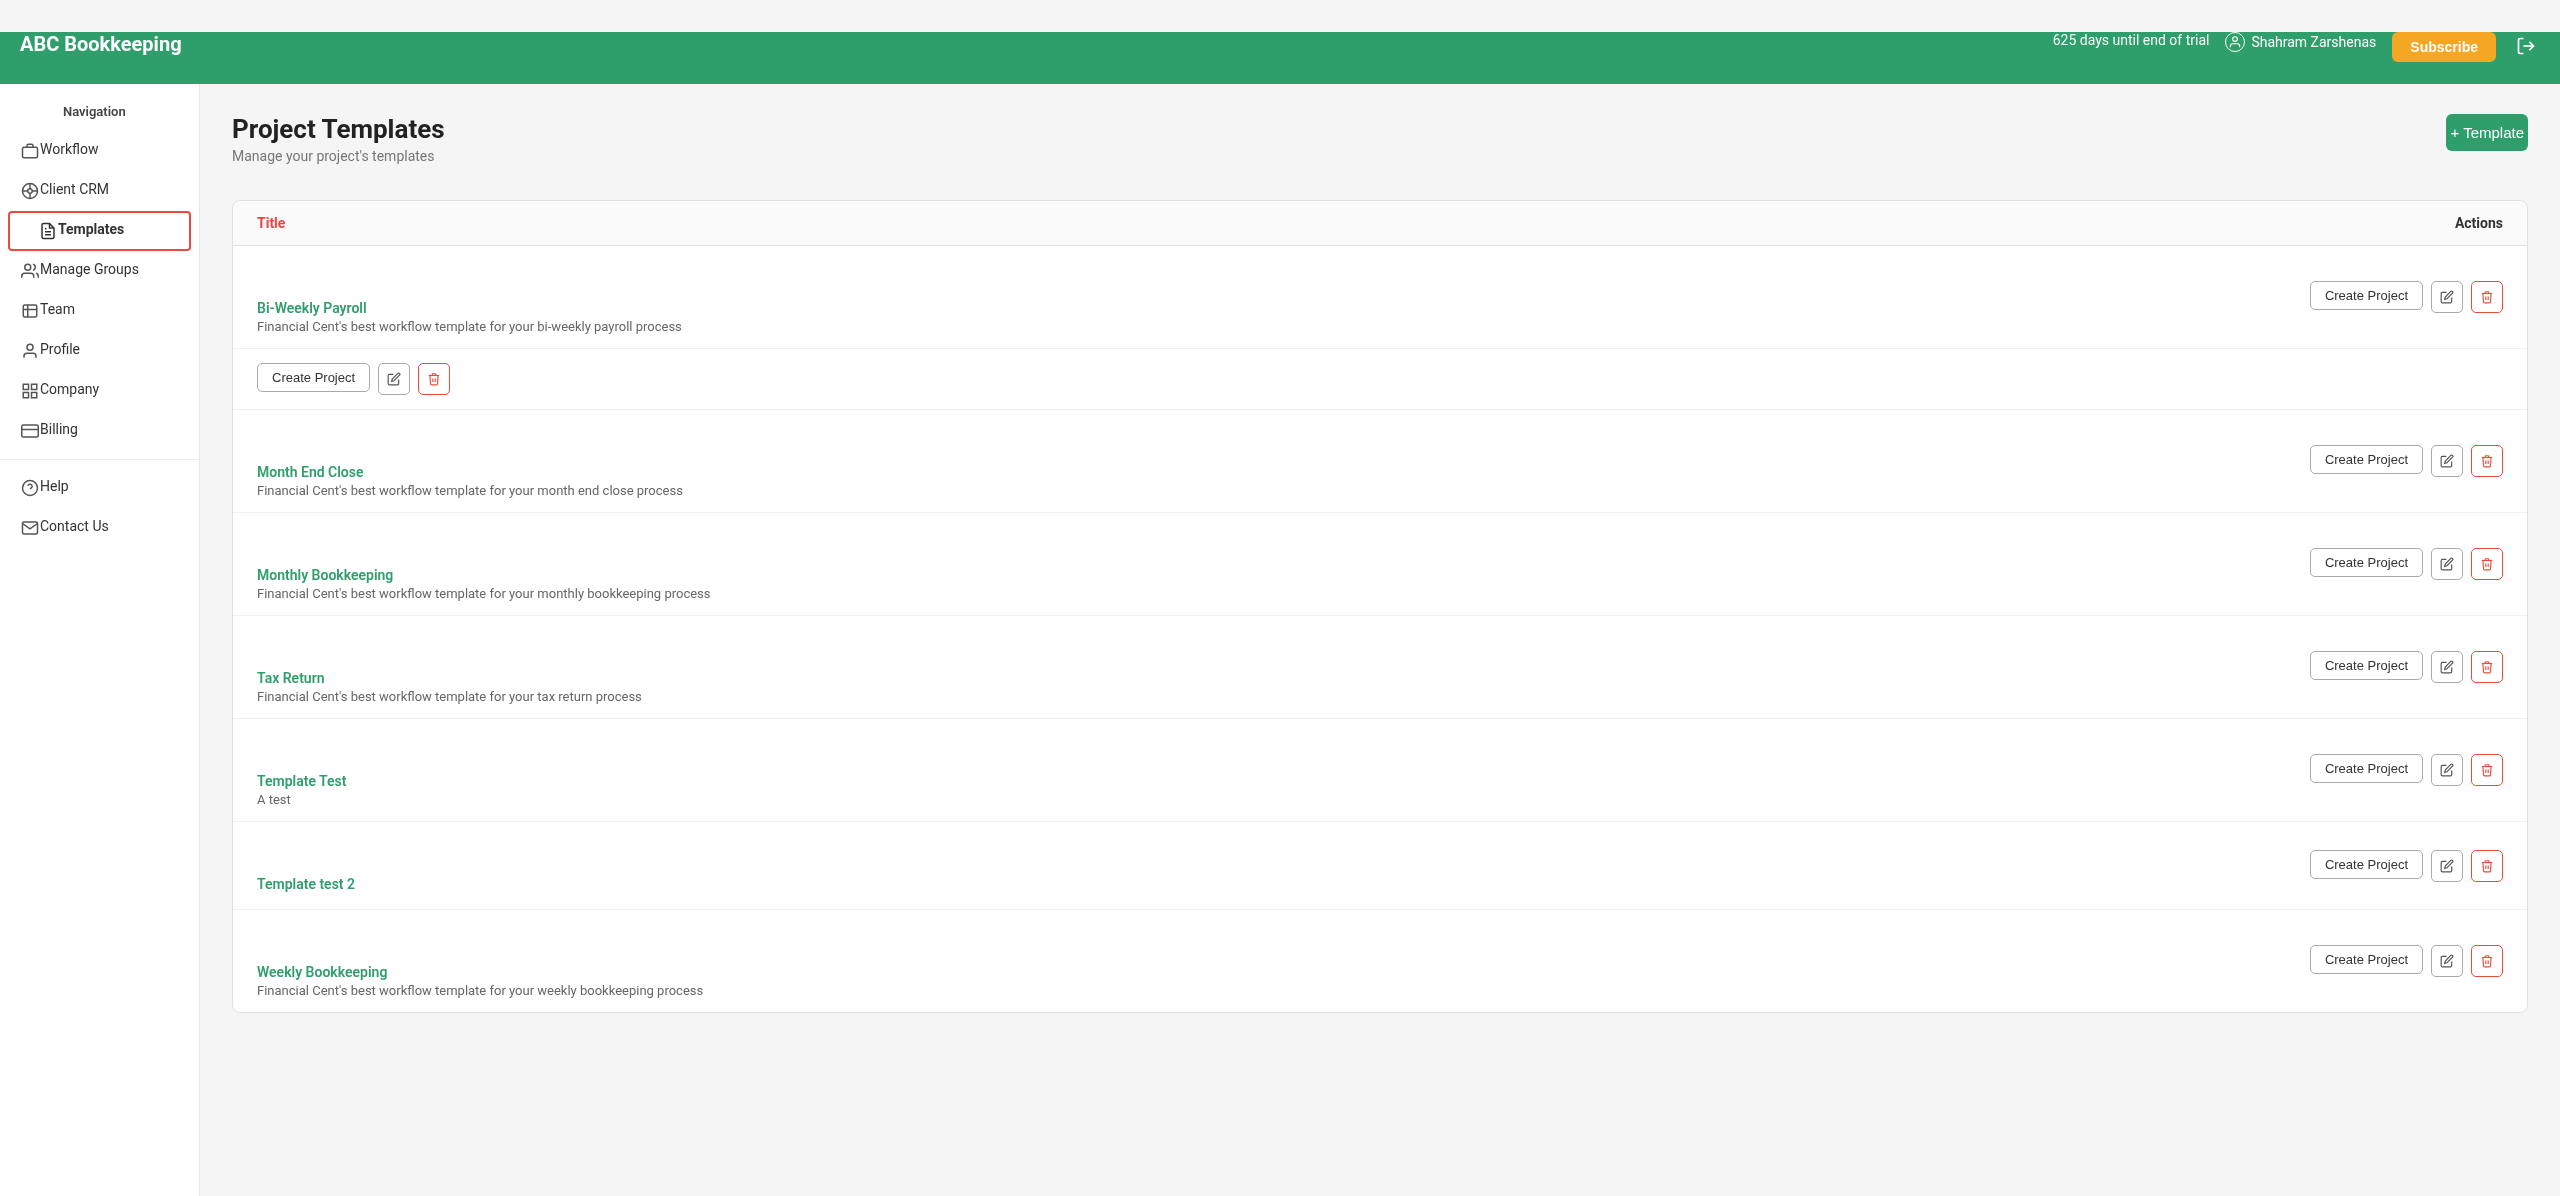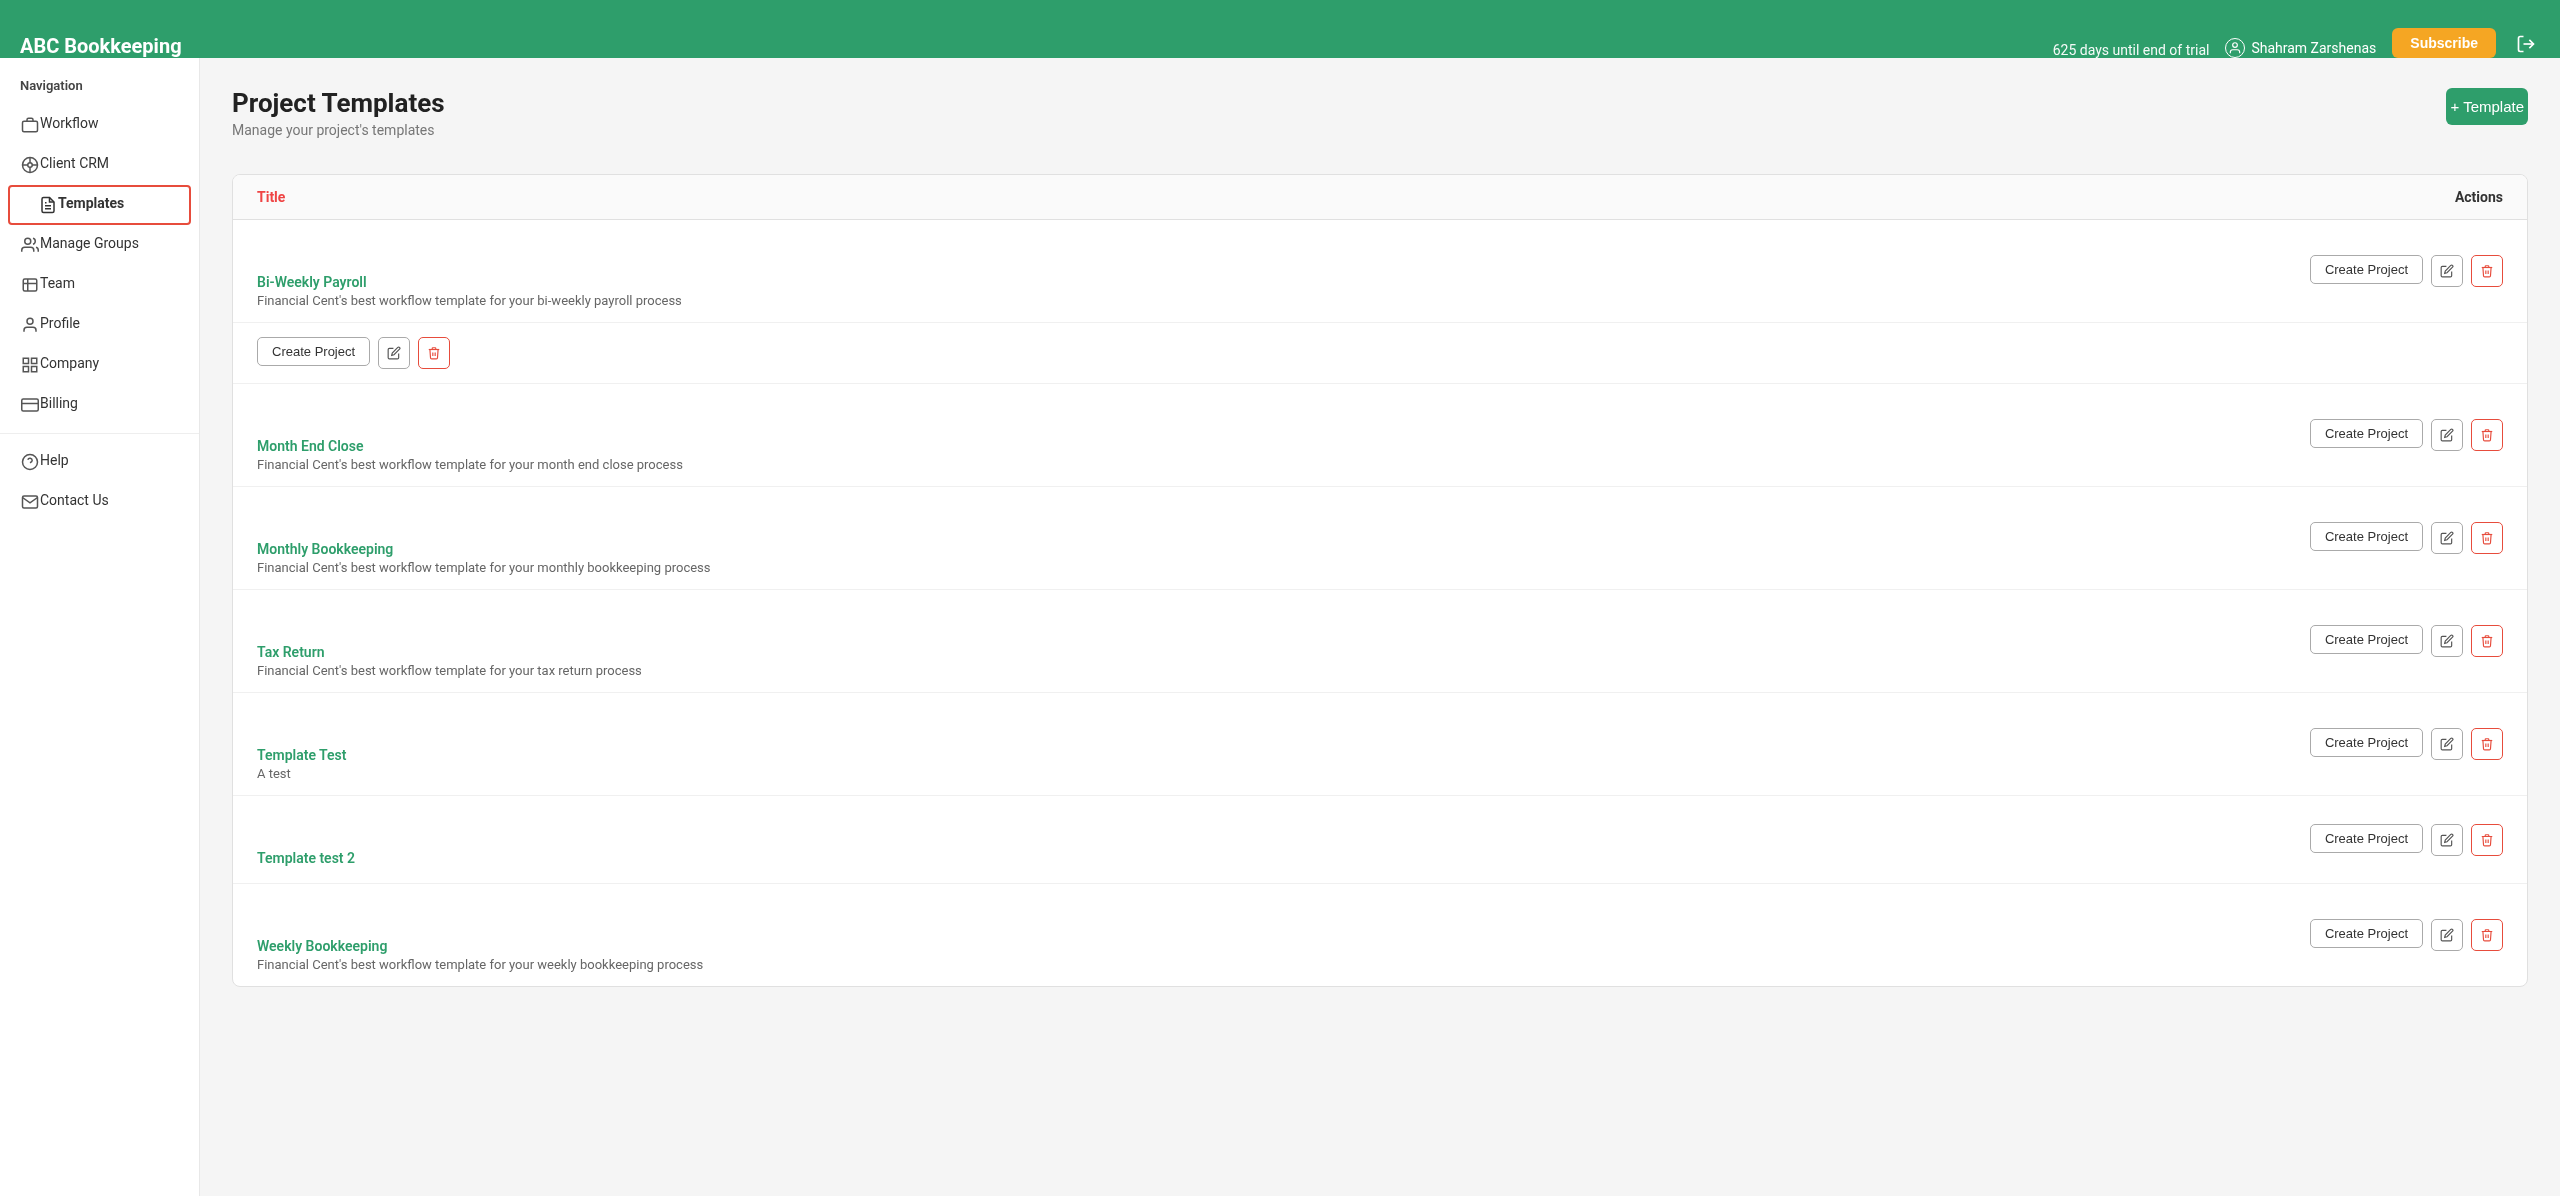--- a/index.html
+++ b/index.html
@@ -2,25 +2,26 @@
 <html><head>
   <meta charset="utf-8">
   <style>
     * { box-sizing: border-box; margin: 0; padding: 0; }
     body { font-family: -apple-system, BlinkMacSystemFont, 'Segoe UI', Roboto, sans-serif; background: #f5f5f5; }
 
     
     .header {
       background: #2e9e6b;
       color: white;
-      height: 58px;
-      display: flex;
-      align-items: flex-end;
+      height: 52px;
+      display: flex;
+      align-items: flex-start;
       padding: 0 20px;
       gap: 16px;
+      margin-top: 32px;
     }
     .header-logo {
       font-size: 20px;
       font-weight: 700;
       flex: 1;
     }
     .header-trial {
       font-size: 14px;
       opacity: 0.95;
     }
@@ -73,20 +74,21 @@
       background: white;
       padding: 20px 0;
       border-right: 1px solid #e8e8e8;
       flex-shrink: 0;
     }
     .sidebar-nav-label {
       font-size: 13px;
       font-weight: 600;
       color: #444;
       padding: 0 20px 12px 20px;
+      margin-left: 43px;
     }
     .sidebar-item {
       display: flex;
       align-items: flex-start;
       gap: 0;
       padding: 10px 20px;
       font-size: 14px;
       color: #333;
       cursor: pointer;
       border-radius: 0;

